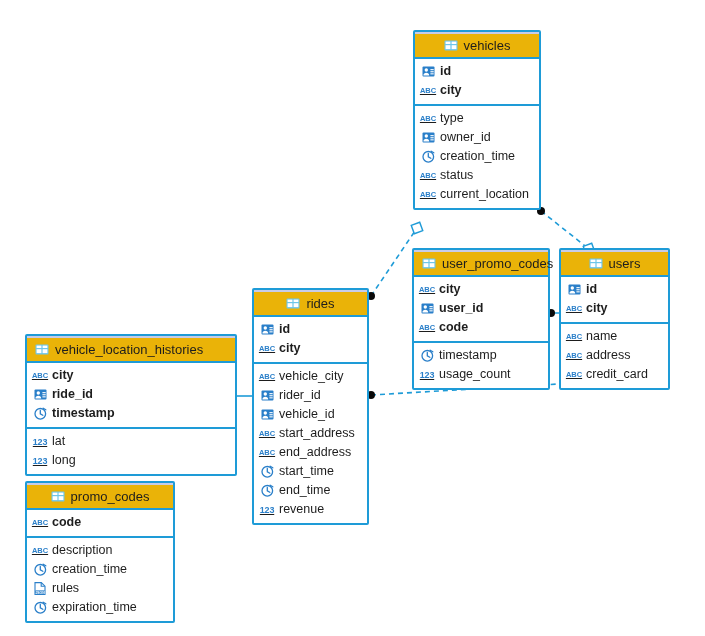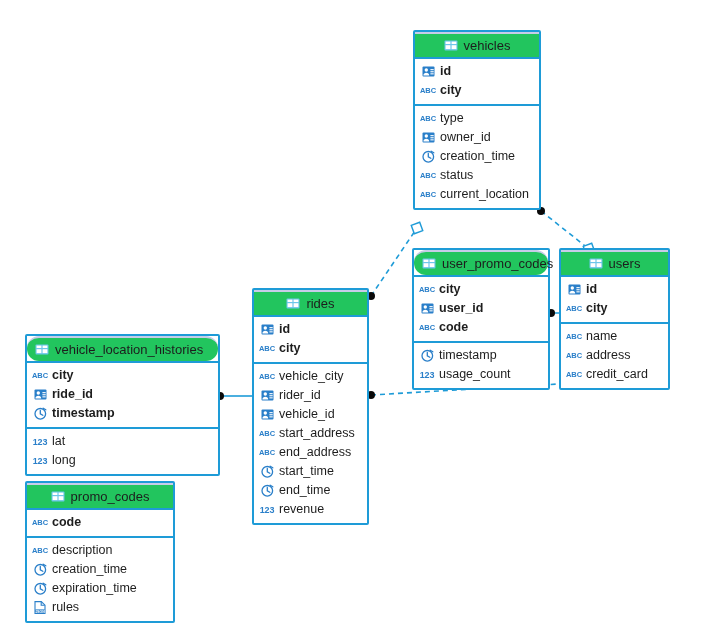--- a/index.html
+++ b/index.html
@@ -31,27 +31,27 @@
     border-radius: 2px;
   }
   .tbl-header {
     box-sizing: border-box;
     height: 25px;
     display: flex;
     align-items: center;
     gap: 6px;
     padding: 0 8px;
     border-top: 2px solid #c7cce8;
-    background: #22c55e;
+    background: #eab308;
     font-size: 13px;
     color: #1d1d1d;
     white-space: nowrap;
   }
   .tbl-header.center { justify-content: center; }
-  .tbl-header.left { justify-content: flex-start; border-radius: 12px; }
+  .tbl-header.left { justify-content: flex-start; }
   .sec {
     box-sizing: border-box;
     border-top: 2px solid #1e9bd7;
     padding: 3px 16px 4px 0;
   }
   .row {
     box-sizing: border-box;
     height: 19px;
     display: flex;
     align-items: center;
@@ -62,20 +62,21 @@
     white-space: nowrap;
   }
   .row.key { font-weight: bold; }
   .ico {
     flex: 0 0 auto;
     width: 14px;
     height: 14px;
     display: inline-flex;
     align-items: center;
     justify-content: center;
+    text-decoration: underline;
   }
   .ico svg { display: block; }
   .lbl { line-height: 1; }
   .num-ico {
     color: #2a7fc9;
     font-size: 9px;
     font-weight: bold;
     font-family: "Liberation Sans", sans-serif;
     letter-spacing: -0.2px;
     text-align: right;
@@ -412,21 +413,21 @@
             <span class="lbl">end_time</span>
           </div>
           <div class="row">
             <span class="ico">
               <span class="num-ico">123</span>
             </span>
             <span class="lbl">revenue</span>
           </div>
         </div>
       </div>
-      <div class="table-box" style="left: 25px; top: 334px; width: 195px;">
+      <div class="table-box" style="left: 25px; top: 334px; width: 212px;">
         <div class="tbl-header left">
           <span class="ico">
             <svg width="14" height="11" viewBox="0 0 14 11">
               <rect x="0.5" y="0.5" width="13" height="10" rx="1" fill="#6ec6ea"></rect>
               <rect x="1.6" y="1.6" width="4.8" height="2.4" fill="#ffffff"></rect>
               <rect x="7.6" y="1.6" width="4.8" height="2.4" fill="#ffffff"></rect>
               <rect x="1.6" y="5.2" width="4.8" height="3.9" fill="#ffffff"></rect>
               <rect x="7.6" y="5.2" width="4.8" height="3.9" fill="#ffffff"></rect>
             </svg>
           </span>
@@ -511,36 +512,36 @@
               <svg width="13" height="13" viewBox="0 0 13 13">
                 <circle cx="6.3" cy="6.8" r="5.3" fill="none" stroke="#2a7fc9" stroke-width="1.3"></circle>
                 <path d="M6.3 3.4 L6.3 6.8 L8.8 8.3" fill="none" stroke="#2a7fc9" stroke-width="1.3" stroke-linecap="round"></path>
                 <path d="M9.2 1.2 l2.6 1.6" stroke="#2a7fc9" stroke-width="1.3" stroke-linecap="round"></path>
               </svg>
             </span>
             <span class="lbl">creation_time</span>
           </div>
           <div class="row">
             <span class="ico">
-              <svg width="13" height="13" viewBox="0 0 13 13">
-                <circle cx="6.3" cy="6.8" r="5.3" fill="none" stroke="#2a7fc9" stroke-width="1.3"></circle>
-                <path d="M6.3 3.4 L6.3 6.8 L8.8 8.3" fill="none" stroke="#2a7fc9" stroke-width="1.3" stroke-linecap="round"></path>
-                <path d="M9.2 1.2 l2.6 1.6" stroke="#2a7fc9" stroke-width="1.3" stroke-linecap="round"></path>
-              </svg>
-            </span>
-            <span class="lbl">expiration_time</span>
-          </div>
-          <div class="row">
-            <span class="ico">
               <svg width="12" height="13" viewBox="0 0 12 13">
                 <path d="M1 0.6 h6.3 L11 4.2 V12.4 H1 Z" fill="#ffffff" stroke="#2a7fc9" stroke-width="1.1"></path>
                 <path d="M7.2 0.8 V4.3 H10.8" fill="none" stroke="#2a7fc9" stroke-width="1.1"></path>
                 <rect x="1.3" y="8.4" width="9.4" height="3.8" fill="#2a7fc9"></rect>
                 <text x="6" y="11.5" font-size="3.4" font-family="Liberation Sans, sans-serif" fill="#ffffff" text-anchor="middle" font-weight="bold">JSON</text>
               </svg>
             </span>
             <span class="lbl">rules</span>
+          </div>
+          <div class="row">
+            <span class="ico">
+              <svg width="13" height="13" viewBox="0 0 13 13">
+                <circle cx="6.3" cy="6.8" r="5.3" fill="none" stroke="#2a7fc9" stroke-width="1.3"></circle>
+                <path d="M6.3 3.4 L6.3 6.8 L8.8 8.3" fill="none" stroke="#2a7fc9" stroke-width="1.3" stroke-linecap="round"></path>
+                <path d="M9.2 1.2 l2.6 1.6" stroke="#2a7fc9" stroke-width="1.3" stroke-linecap="round"></path>
+              </svg>
+            </span>
+            <span class="lbl">expiration_time</span>
           </div>
         </div>
       </div>
     </div>
 
 </div>
 
 </body></html>

